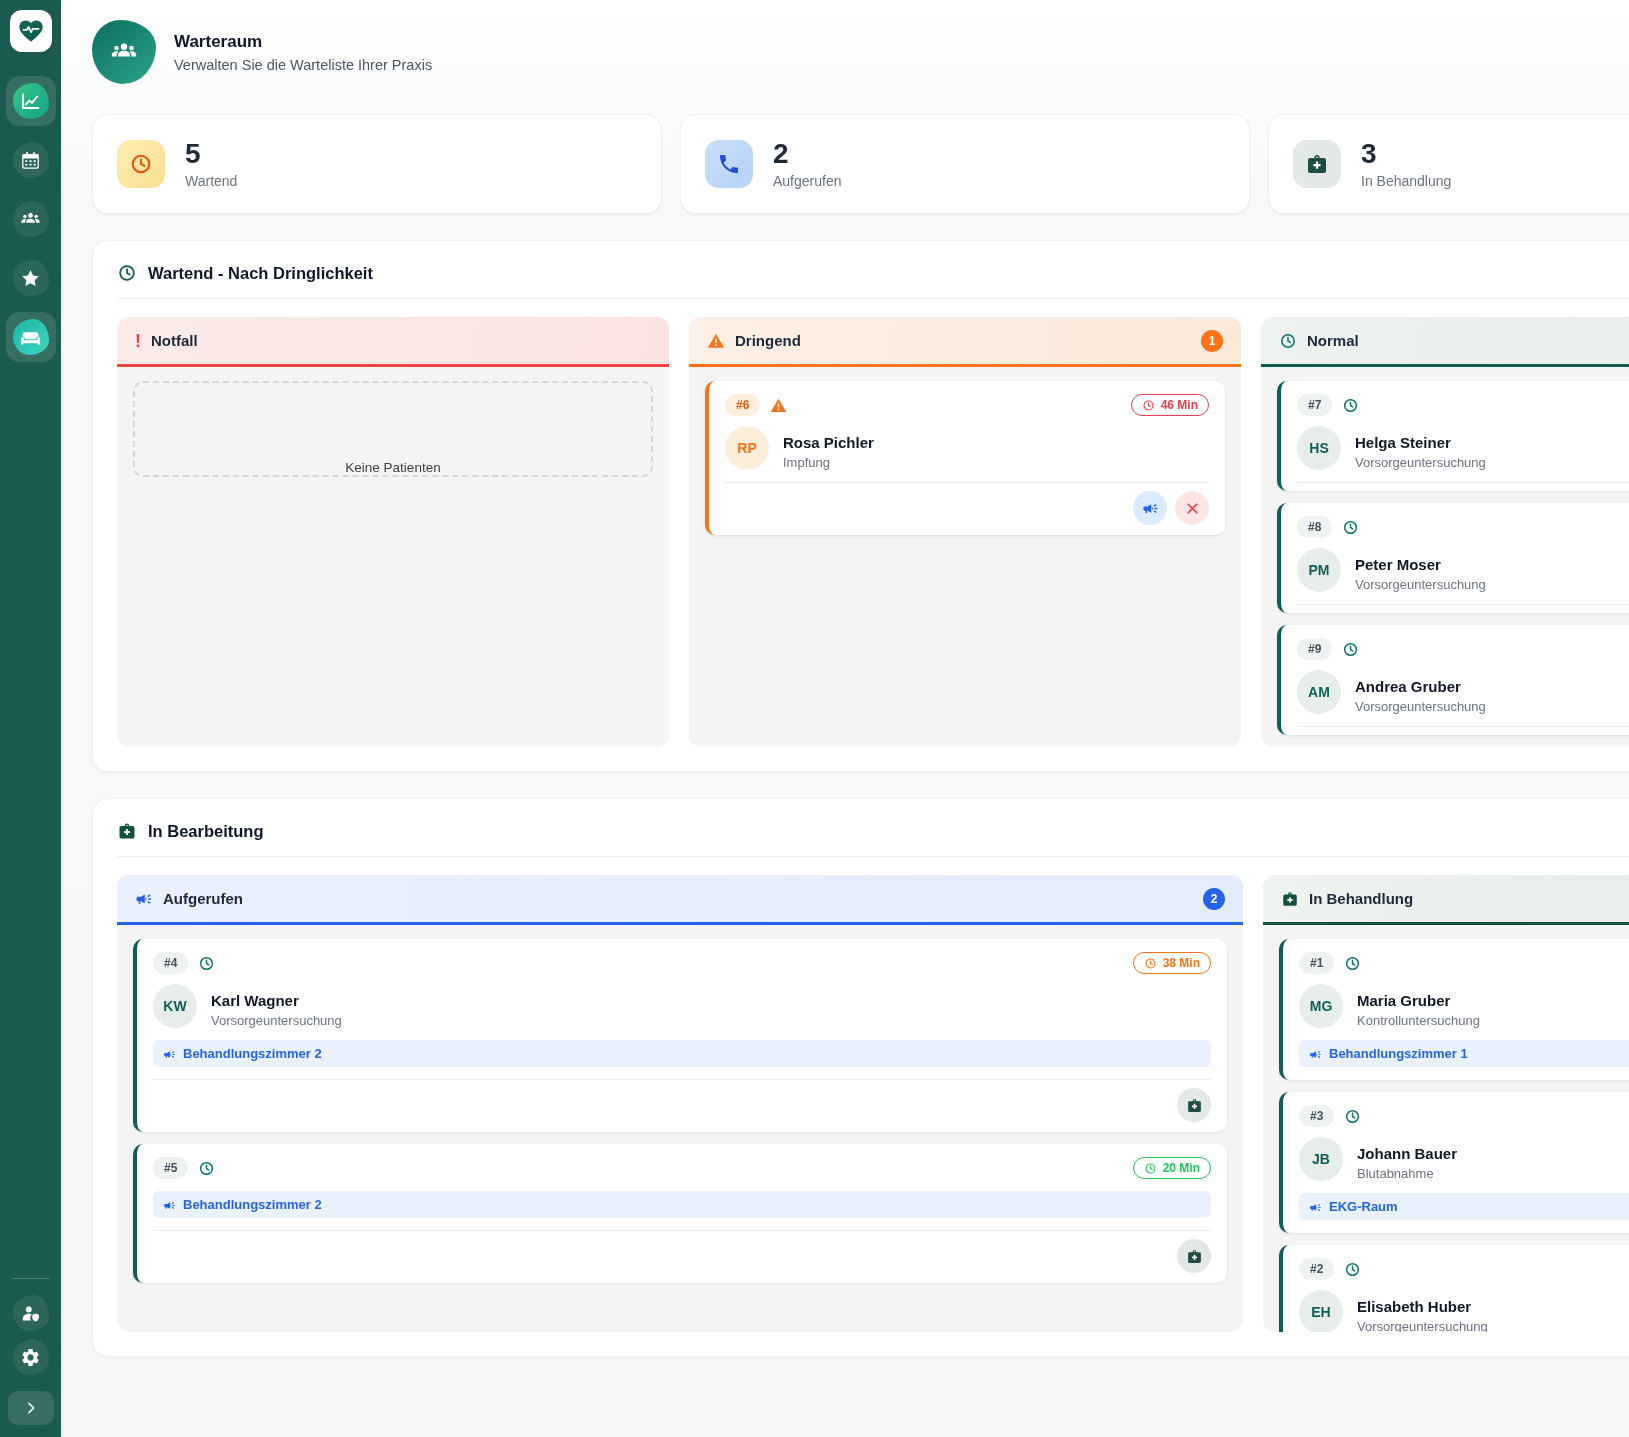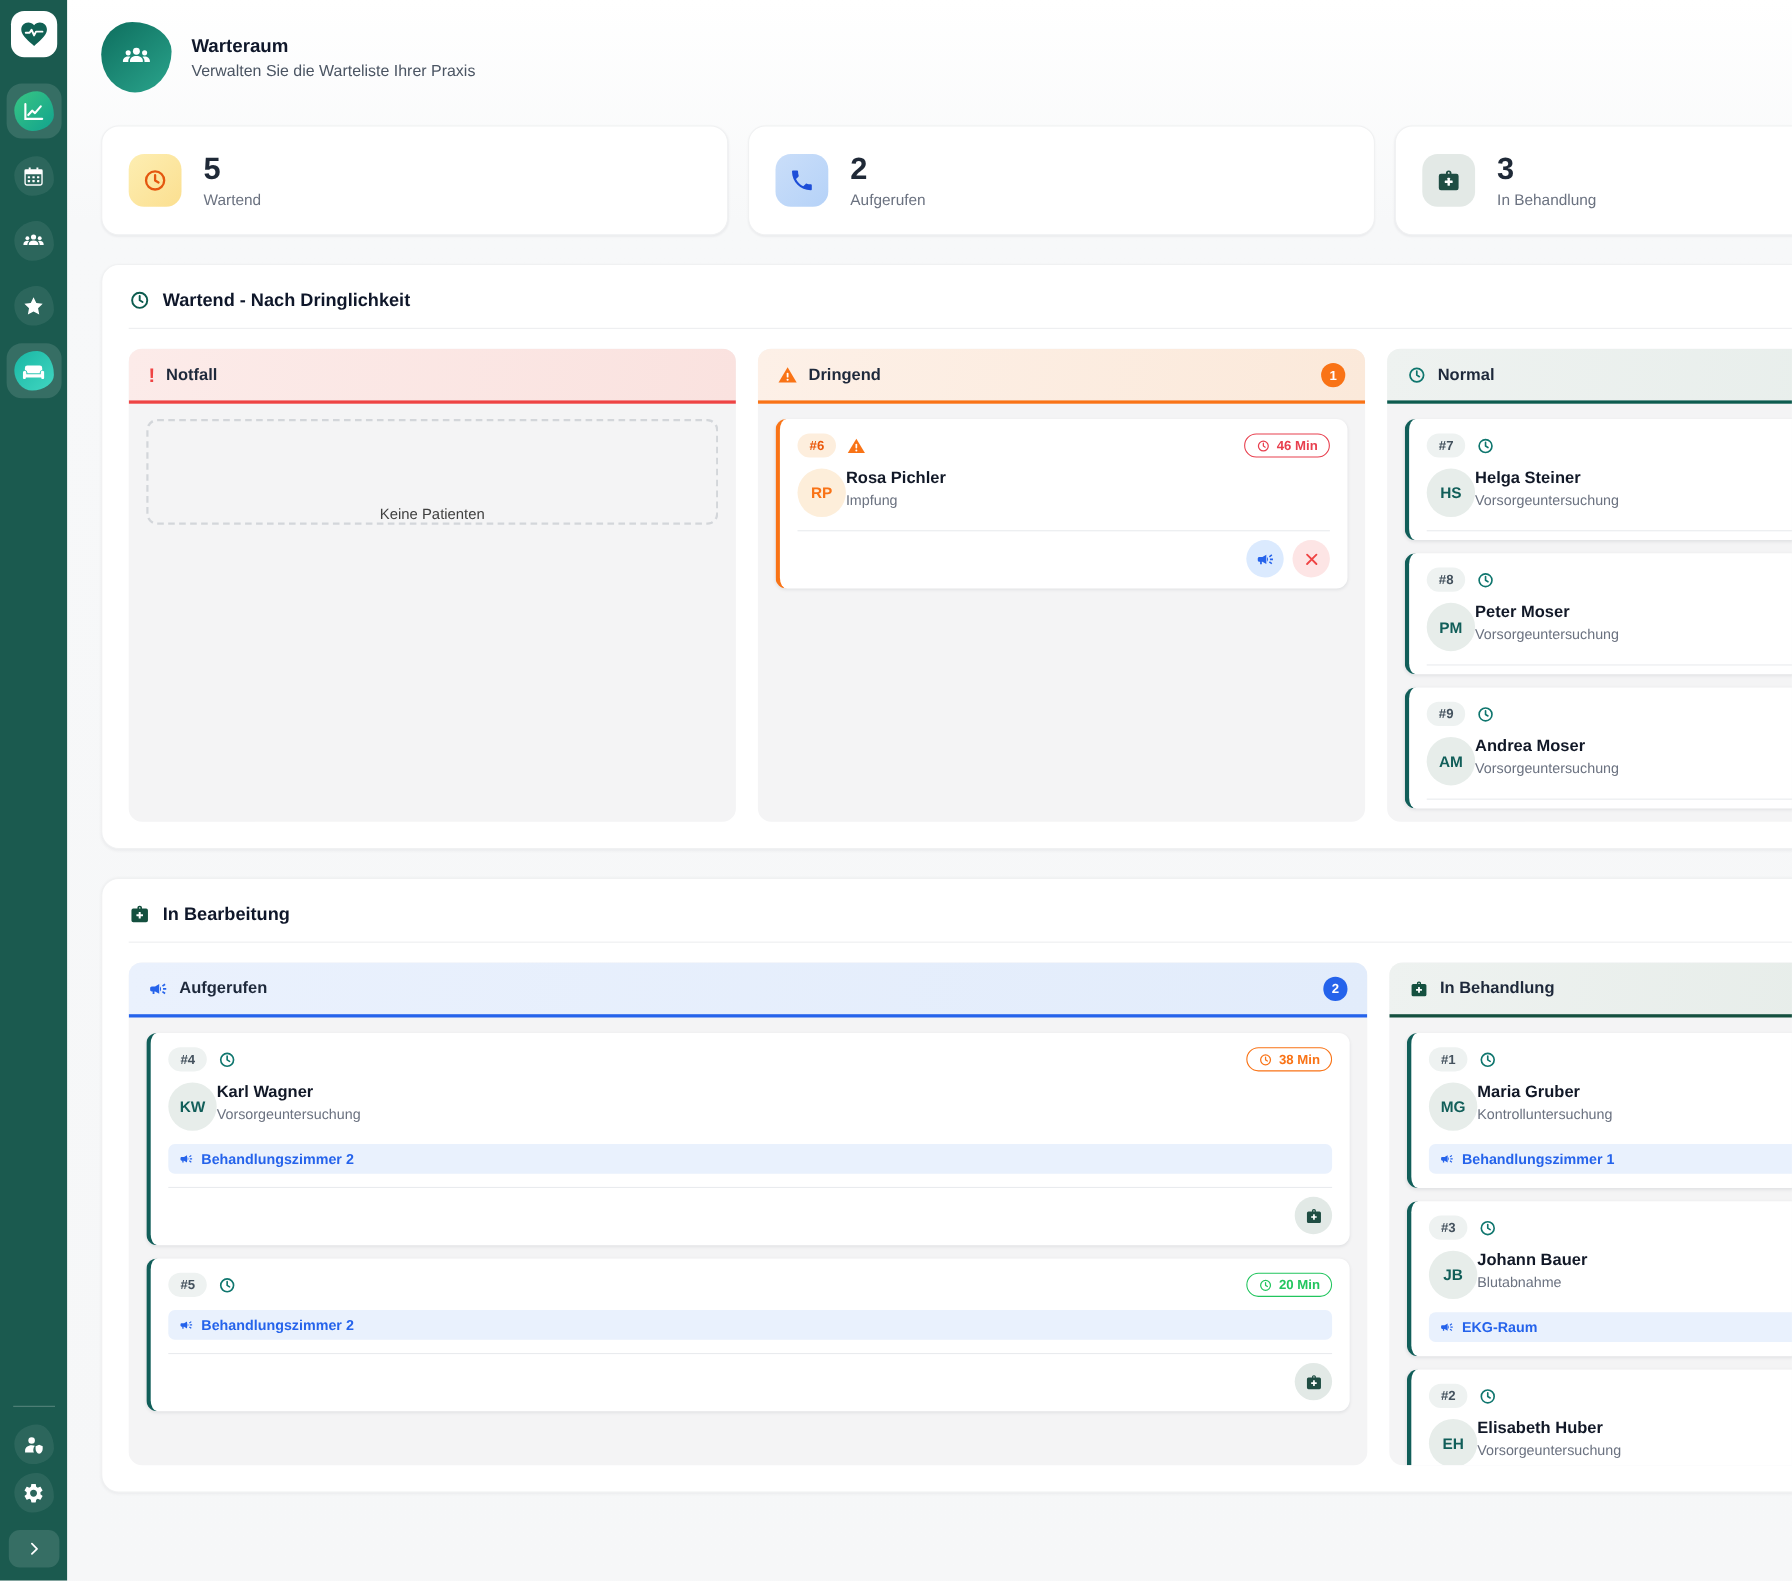--- a/index.html
+++ b/index.html
@@ -88,28 +88,28 @@
   .prow1 .rowic{width:17px;height:17px}
   .numpill{background:#eef2f1;color:#44525e;font-weight:bold;font-size:12px;
     padding:4px 11px;border-radius:999px}
   .numpill.orange{background:#fdeedd;color:#ea580c}
   .timebadge{margin-left:auto;display:inline-flex;align-items:center;gap:6px;border:1.5px solid;
     border-radius:999px;padding:3px 10px;font-size:12px;font-weight:bold;background:#fff}
   .timebadge svg{width:13px;height:13px}
   .timebadge.red{color:#e8404f;border-color:#e8404f}
   .timebadge.orange{color:#f97316;border-color:#f97316}
   .timebadge.green{color:#22c55e;border-color:#22c55e}
-  .prow2{display:flex;align-items:flex-start;margin-top:10px}
+  .prow2{display:flex;align-items:flex-end;gap:14px;margin-top:10px}
   .avatar{flex:0 0 44px;width:44px;height:44px;border-radius:50%;background:#e7edea;color:#115e59;
     font-weight:bold;font-size:14px;display:flex;align-items:center;justify-content:center}
   .avatar.orange{background:#fdeeda;color:#f97316}
   .pname{font-size:15px;font-weight:bold;color:#111827}
   .preason{font-size:13px;color:#6b7280;margin-top:4px}
   .roomstrip{margin-top:12px;background:#e9f1fd;border-radius:6px;padding:6px 10px;display:flex;
-    align-items:center;gap:7px;color:#2563eb;font-weight:bold;font-size:13px}
+    align-items:flex-end;gap:7px;color:#2563eb;font-weight:bold;font-size:13px}
   .roomstrip svg{width:13px;height:13px}
   .pdivider{border-top:1px solid #e9ebee;margin-top:12px}
   .actions{display:flex;justify-content:flex-end;gap:8px;margin-top:8px}
   .abtn{width:34px;height:34px;border-radius:50%;border:none;display:flex;align-items:center;
     justify-content:center;cursor:pointer}
   .abtn svg{width:17px;height:17px}
   .abtn.call{background:#dbeafe;color:#2563eb}
   .abtn.cancel{background:#fde5e5;color:#ef4444}
   .abtn.treat{background:#e2e9e6;color:#1f4d43}
   .pcard.compact{padding-bottom:8px}
@@ -415,21 +415,21 @@
             <article class="pcard compact">
               <div class="prow1">
                 <span class="numpill">#9</span>
                 <svg class="rowic c-teal">
                     <use href="#i-clock"></use>
                   </svg>
               </div>
               <div class="prow2">
                 <span class="avatar">AM</span>
                 <div>
-                  <div class="pname">Andrea Moser</div>
+                  <div class="pname">Andrea Gruber</div>
                   <div class="preason">Vorsorgeuntersuchung</div>
                 </div>
               </div>
               <div class="pdivider"></div>
             </article>
           </div>
         </div>
 
       </div>
     </section>

